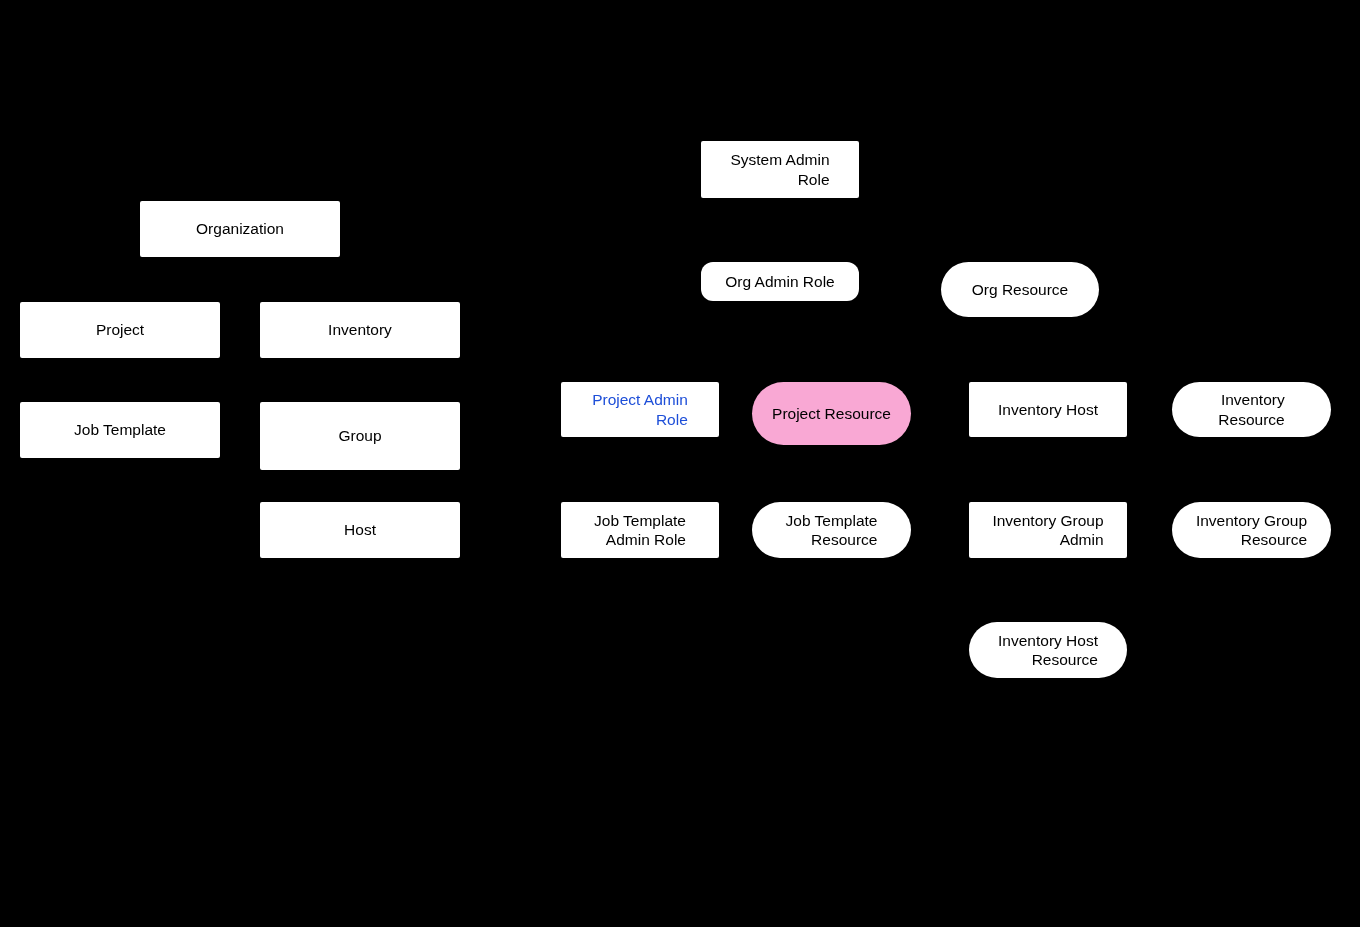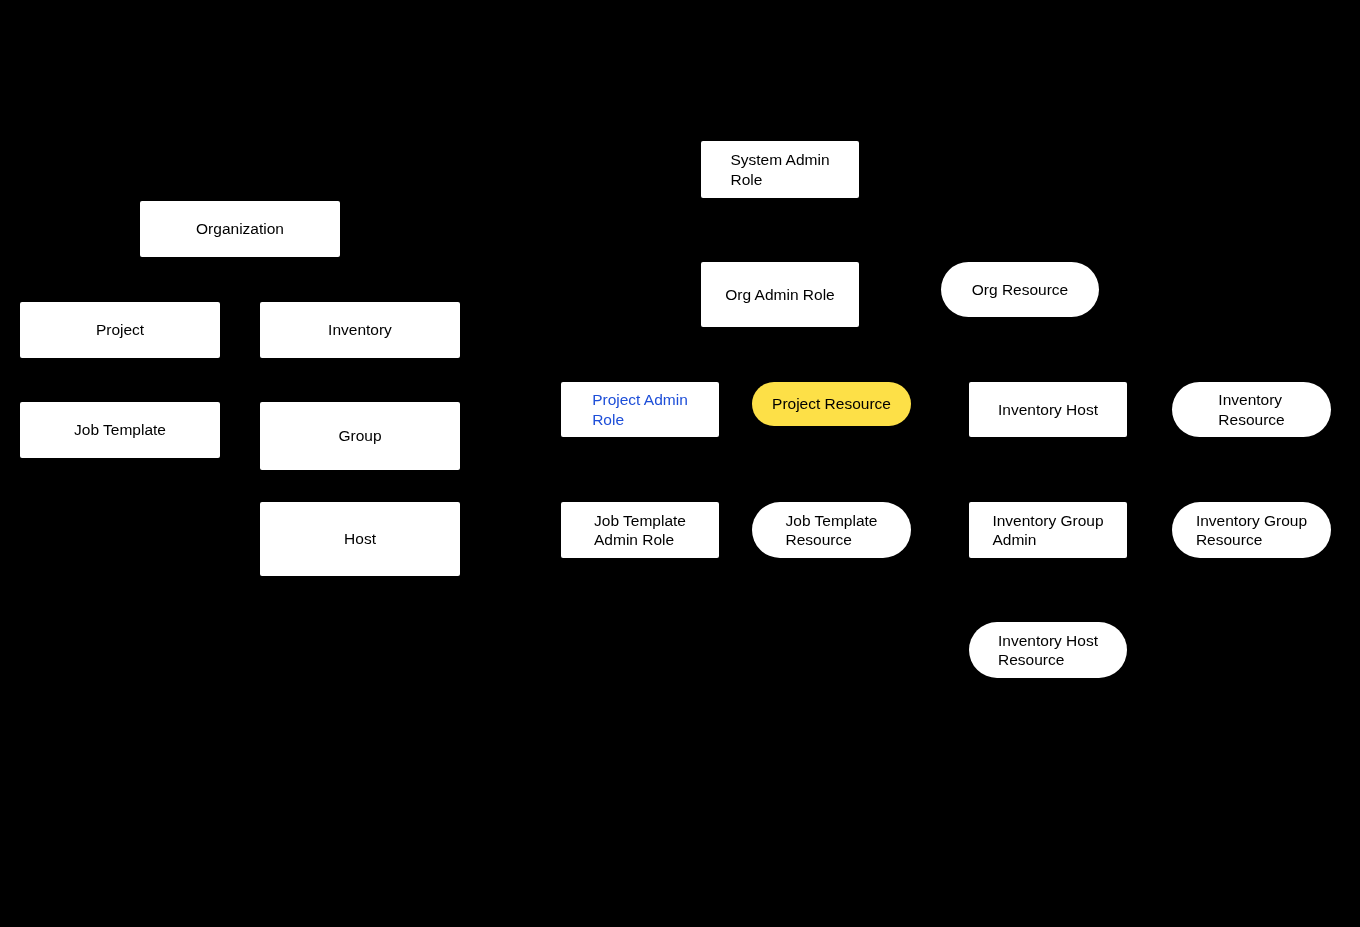--- a/index.html
+++ b/index.html
@@ -15,21 +15,21 @@
     overflow: hidden;
     font-family: "Liberation Sans", sans-serif;
   }
   .node {
     position: absolute;
     background: #ffffff;
     color: #000000;
     display: flex;
     align-items: center;
     justify-content: center;
-    text-align: left;
+    text-align: right;
     line-height: 1.25;
     font-size: 15.5px;
     box-sizing: border-box;
     padding: 2px 6px;
     white-space: pre-line;
   }
   .node.rect {
     border-radius: 2px;
   }
   .node.pill {
@@ -38,28 +38,28 @@
 </style>
 </head>
 <body>
 
 <div id="canvas" style="background: rgb(0, 0, 0);">
     <div class="node rect" style="left: 20px; top: 302px; width: 200px; height: 56px; background: rgb(255, 255, 255); color: rgb(0, 0, 0);">Project</div>
     <div class="node rect" style="left: 140px; top: 201px; width: 200px; height: 56px; background: rgb(255, 255, 255); color: rgb(0, 0, 0);">Organization</div>
     <div class="node rect" style="left: 260px; top: 302px; width: 200px; height: 56px; background: rgb(255, 255, 255); color: rgb(0, 0, 0);">Inventory</div>
     <div class="node rect" style="left: 20px; top: 402px; width: 200px; height: 56px; background: rgb(255, 255, 255); color: rgb(0, 0, 0);">Job Template</div>
     <div class="node rect" style="left: 260px; top: 402px; width: 200px; height: 68px; background: rgb(255, 255, 255); color: rgb(0, 0, 0);">Group</div>
-    <div class="node rect" style="left: 260px; top: 502px; width: 200px; height: 74px; background: rgb(255, 255, 255); color: rgb(0, 0, 0);">Host</div>
+    <div class="node rect" style="left: 260px; top: 502px; width: 200px; height: 56px; background: rgb(255, 255, 255); color: rgb(0, 0, 0);">Host</div>
     <div class="node rect" style="left: 701px; top: 141px; width: 158px; height: 57px; background: rgb(255, 255, 255); color: rgb(0, 0, 0);">System Admin
 Role</div>
-    <div class="node rect" style="left: 701px; top: 262px; width: 158px; height: 65px; background: rgb(255, 255, 255); color: rgb(0, 0, 0);">Org Admin Role</div>
+    <div class="node rect" style="left: 701px; top: 262px; width: 158px; height: 39px; background: rgb(255, 255, 255); color: rgb(0, 0, 0); border-radius: 12px;">Org Admin Role</div>
     <div class="node pill" style="left: 941px; top: 262px; width: 158px; height: 55px; background: rgb(255, 255, 255); color: rgb(0, 0, 0);">Org Resource</div>
     <div class="node rect" style="left: 561px; top: 382px; width: 158px; height: 55px; background: rgb(255, 255, 255); color: #1d4ed8;">Project Admin
 Role</div>
-    <div class="node pill" style="left: 752px; top: 382px; width: 159px; height: 44px; background: #fde047; color: rgb(0, 0, 0);">Project Resource</div>
+    <div class="node pill" style="left: 752px; top: 382px; width: 159px; height: 63px; background: #f9a8d4; color: rgb(0, 0, 0);">Project Resource</div>
     <div class="node rect" style="left: 969px; top: 382px; width: 158px; height: 55px; background: rgb(255, 255, 255); color: rgb(0, 0, 0);">Inventory Host</div>
     <div class="node pill" style="left: 1172px; top: 382px; width: 159px; height: 55px; background: rgb(255, 255, 255); color: rgb(0, 0, 0);">Inventory
 Resource</div>
     <div class="node rect" style="left: 561px; top: 502px; width: 158px; height: 56px; background: rgb(255, 255, 255); color: rgb(0, 0, 0);">Job Template
 Admin Role</div>
     <div class="node pill" style="left: 752px; top: 502px; width: 159px; height: 56px; background: rgb(255, 255, 255); color: rgb(0, 0, 0);">Job Template
 Resource</div>
     <div class="node rect" style="left: 969px; top: 502px; width: 158px; height: 56px; background: rgb(255, 255, 255); color: rgb(0, 0, 0);">Inventory Group
 Admin</div>
     <div class="node pill" style="left: 1172px; top: 502px; width: 159px; height: 56px; background: rgb(255, 255, 255); color: rgb(0, 0, 0);">Inventory Group

